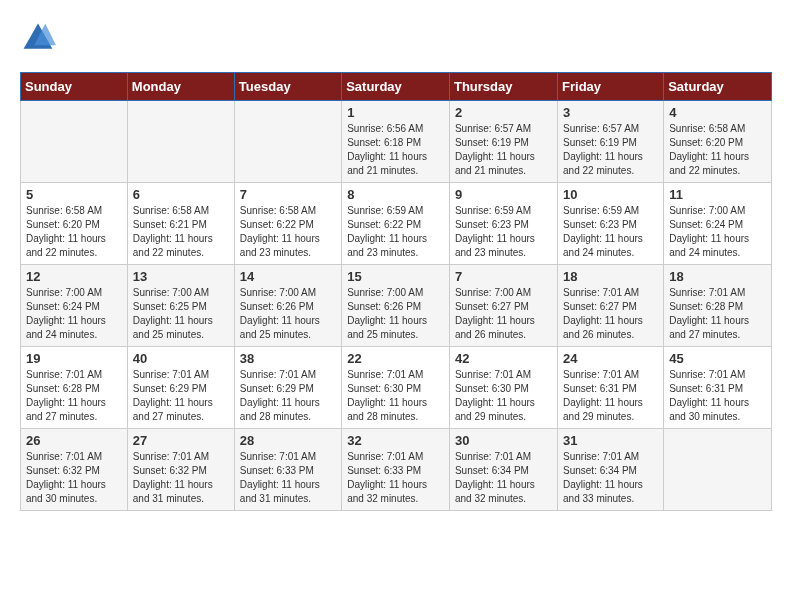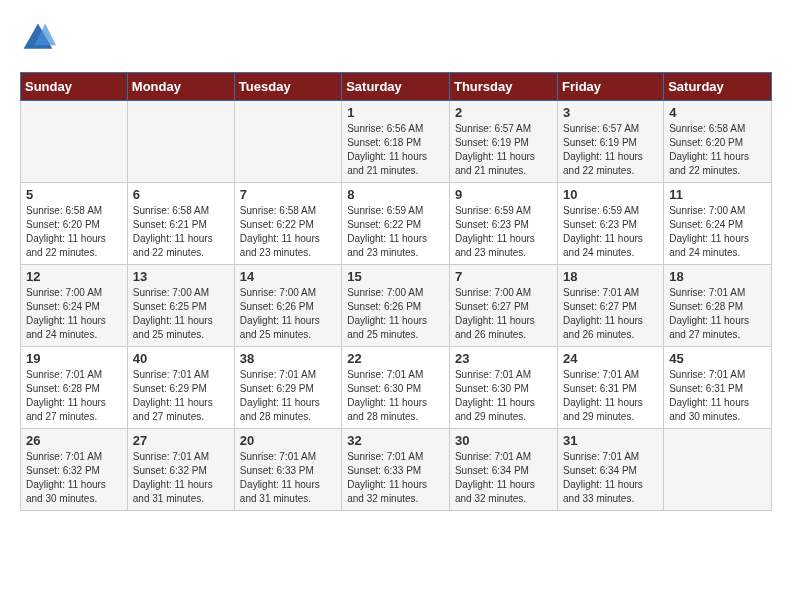--- a/index.html
+++ b/index.html
@@ -207,21 +207,21 @@
         </td>
         <td>
           <div class="day-num">38</div>
           <div class="day-info">Sunrise: 7:01 AM<br>Sunset: 6:29 PM<br>Daylight: 11 hours and 28 minutes.</div>
         </td>
         <td>
           <div class="day-num">22</div>
           <div class="day-info">Sunrise: 7:01 AM<br>Sunset: 6:30 PM<br>Daylight: 11 hours and 28 minutes.</div>
         </td>
         <td>
-          <div class="day-num">23</div>
+          <div class="day-num">42</div>
           <div class="day-info">Sunrise: 7:01 AM<br>Sunset: 6:30 PM<br>Daylight: 11 hours and 29 minutes.</div>
         </td>
         <td>
           <div class="day-num">24</div>
           <div class="day-info">Sunrise: 7:01 AM<br>Sunset: 6:31 PM<br>Daylight: 11 hours and 29 minutes.</div>
         </td>
         <td>
           <div class="day-num">45</div>
           <div class="day-info">Sunrise: 7:01 AM<br>Sunset: 6:31 PM<br>Daylight: 11 hours and 30 minutes.</div>
         </td>
@@ -229,21 +229,21 @@
       <tr>
         <td>
           <div class="day-num">26</div>
           <div class="day-info">Sunrise: 7:01 AM<br>Sunset: 6:32 PM<br>Daylight: 11 hours and 30 minutes.</div>
         </td>
         <td>
           <div class="day-num">27</div>
           <div class="day-info">Sunrise: 7:01 AM<br>Sunset: 6:32 PM<br>Daylight: 11 hours and 31 minutes.</div>
         </td>
         <td>
-          <div class="day-num">20</div>
+          <div class="day-num">28</div>
           <div class="day-info">Sunrise: 7:01 AM<br>Sunset: 6:33 PM<br>Daylight: 11 hours and 31 minutes.</div>
         </td>
         <td>
           <div class="day-num">32</div>
           <div class="day-info">Sunrise: 7:01 AM<br>Sunset: 6:33 PM<br>Daylight: 11 hours and 32 minutes.</div>
         </td>
         <td>
           <div class="day-num">30</div>
           <div class="day-info">Sunrise: 7:01 AM<br>Sunset: 6:34 PM<br>Daylight: 11 hours and 32 minutes.</div>
         </td>

